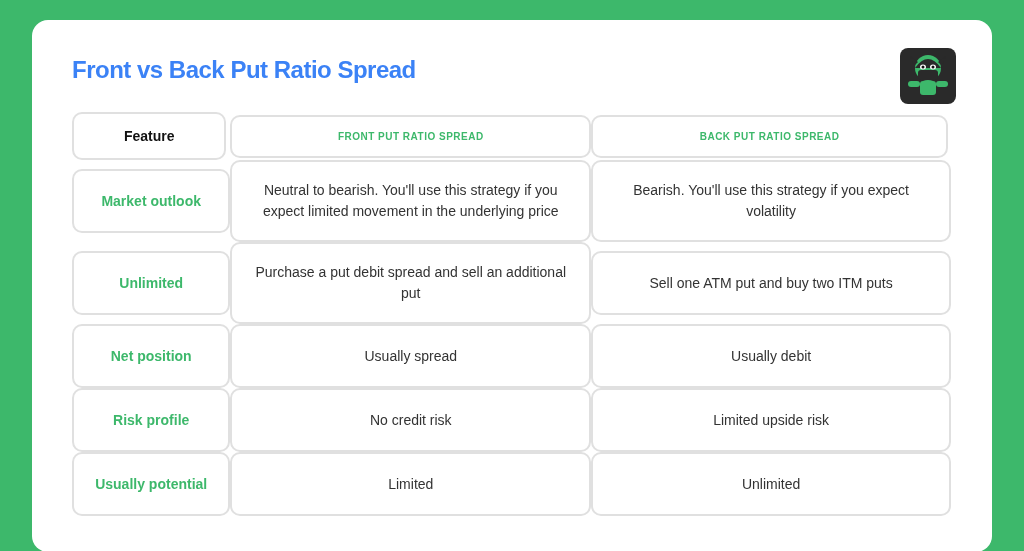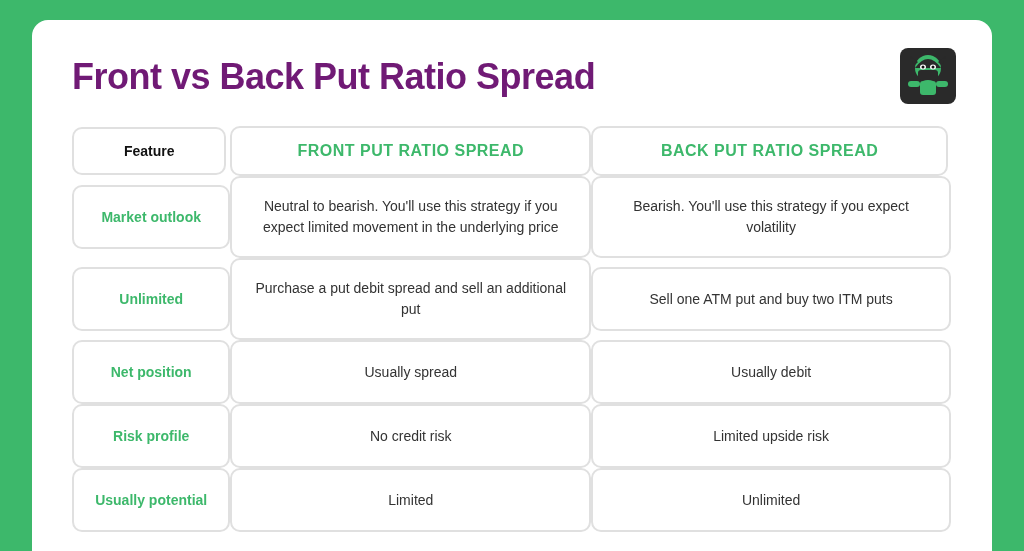--- a/index.html
+++ b/index.html
@@ -17,23 +17,23 @@
     .card {
       background: #fff;
       border-radius: 16px;
       padding: 36px 40px 36px 40px;
       width: 960px;
       max-width: 100%;
       position: relative;
     }
 
     .page-title {
-      font-size: 36px;
+      font-size: 24px;
       font-weight: 900;
-      color: #701a75;
+      color: #3b82f6;
       margin-bottom: 28px;
       letter-spacing: -0.5px;
     }
 
     .logo {
       position: absolute;
       top: 28px;
       right: 36px;
       width: 56px;
       height: 56px;
@@ -79,21 +79,21 @@
       margin: 0 4px 0 0;
     }
 
     .header-front, .header-back {
       background: #fff;
       border: 2px solid #e0e0e0;
       border-radius: 10px;
       text-align: center;
       padding: 14px 10px;
       font-weight: 700;
-      font-size: 16px;
+      font-size: 10px;
       color: #3db86b;
       letter-spacing: 0.5px;
       text-transform: uppercase;
     }
 
     .th-wrap {
       padding: 0 4px 8px 4px;
       border-radius: 16px;
     }
     .th-wrap:first-child {

